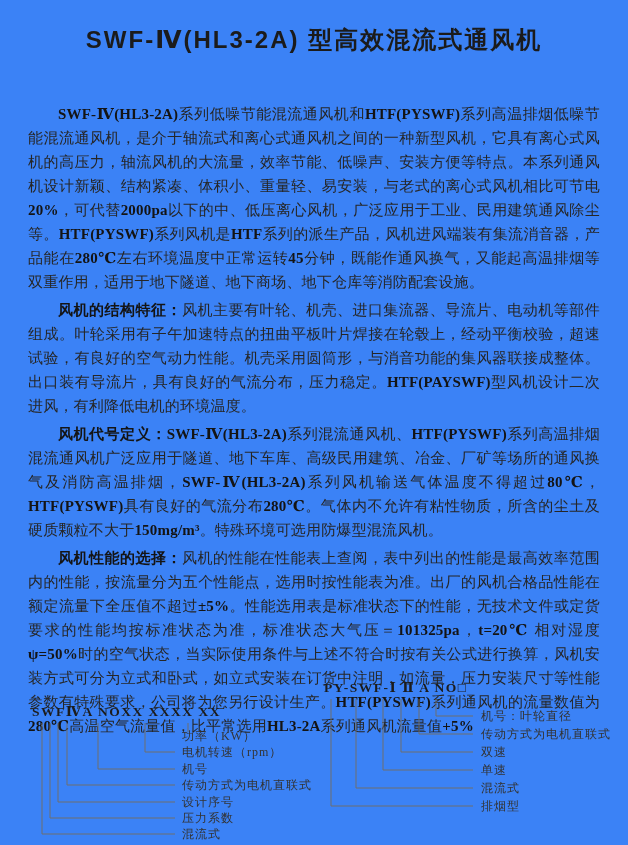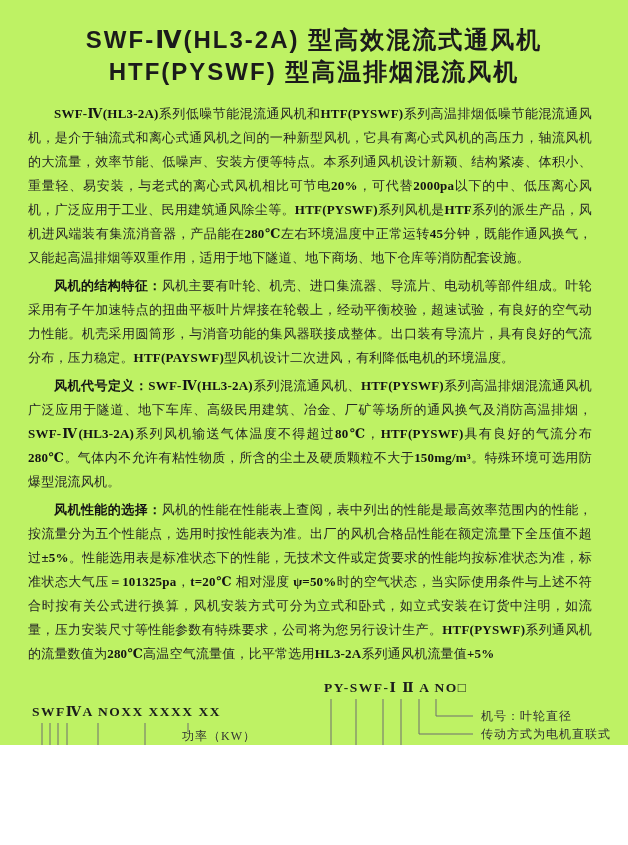--- a/index.html
+++ b/index.html
@@ -1,40 +1,40 @@
 <!DOCTYPE html>
 <html><head>
 <meta charset="utf-8">
 <style>
   html,body { margin:0; padding:0; }
   .page {
     position:relative;
-    width:628px; height:745px;
-    background:#bef264;
+    width:628px; height:845px;
+    background:#3b82f6;
     color:#242424;
     font-family:"Liberation Serif","DejaVu Serif",serif;
     overflow:hidden;
     box-sizing:border-box;
   }
   .title-block {
     margin:0;
     padding-top:24px;
     text-align:center;
     font-size:24px;
     line-height:32px;
     font-weight:bold;
     letter-spacing:2px;
     color:#1b1b1b;
     font-family:"Liberation Sans","DejaVu Sans",sans-serif;
   }
   .title-line { display:block; white-space:nowrap; }
   .body-text {
     position:absolute;
-    left:28px; right:36px; top:102px;
-    font-size:13px;
+    left:28px; right:28px; top:102px;
+    font-size:15px;
     line-height:24px;
     text-align:justify;
     letter-spacing:0.2px;
     color:#262626;
   }
   .para { margin:0 0 4px 0; text-indent:2em; }
   .para b { font-weight:bold; color:#141414; }
   .no-indent { text-indent:0; }
   .diagram { position:absolute; top:676px; }
   .diagram-left  { left:30px;margin-top:24px; }
@@ -55,21 +55,20 @@
   }
   .connector { stroke:#6f6f6f; stroke-width:1; fill:none; }
 </style>
 </head>
 <body>
 
 <div class="page">
 
   <h1 class="title-block">
     <span class="title-line">SWF-Ⅳ(HL3-2A) 型高效混流式通风机</span>
-    <span class="title-line">HTF(PYSWF) 型高温排烟混流风机</span>
   </h1>
 
   <div class="body-text">
     <p class="para"><b>SWF-Ⅳ(HL3-2A)</b><span>系列低噪节能混流通风机和</span><b>HTF(PYSWF)</b><span>系列高温排烟低噪节能混流通风机，是介于轴流式和离心式通风机之间的一种新型风机，它具有离心式风机的高压力，轴流风机的大流量，效率节能、低噪声、安装方便等特点。本系列通风机设计新颖、结构紧凑、体积小、重量轻、易安装，与老式的离心式风机相比可节电</span><b>20%</b><span>，可代替</span><b>2000pa</b><span>以下的中、低压离心风机，广泛应用于工业、民用建筑通风除尘等。</span><b>HTF(PYSWF)</b><span>系列风机是</span><b>HTF</b><span>系列的派生产品，风机进风端装有集流消音器，产品能在</span><b>280℃</b><span>左右环境温度中正常运转</span><b>45</b><span>分钟，既能作通风换气，又能起高温排烟等双重作用，适用于地下隧道、地下商场、地下仓库等消防配套设施。</span></p>
     <p class="para"><b>风机的结构特征：</b><span>风机主要有叶轮、机壳、进口集流器、导流片、电动机等部件组成。叶轮采用有子午加速特点的扭曲平板叶片焊接在轮毂上，经动平衡校验，超速试验，有良好的空气动力性能。机壳采用圆筒形，与消音功能的集风器联接成整体。出口装有导流片，具有良好的气流分布，压力稳定。</span><b>HTF(PAYSWF)</b><span>型风机设计二次进风，有利降低电机的环境温度。</span></p>
     <p class="para"><b>风机代号定义：</b><b>SWF-Ⅳ(HL3-2A)</b><span>系列混流通风机、</span><b>HTF(PYSWF)</b><span>系列高温排烟混流通风机广泛应用于隧道、地下车库、高级民用建筑、冶金、厂矿等场所的通风换气及消防高温排烟，</span><b>SWF-Ⅳ(HL3-2A)</b><span>系列风机输送气体温度不得超过</span><b>80℃</b><span>，</span><b>HTF(PYSWF)</b><span>具有良好的气流分布</span><b>280℃</b><span>。气体内不允许有粘性物质，所含的尘土及硬质颗粒不大于</span><b>150mg/m³</b><span>。特殊环境可选用防爆型混流风机。</span></p>
     <p class="para"><b>风机性能的选择：</b><span>风机的性能在性能表上查阅，表中列出的性能是最高效率范围内的性能，按流量分为五个性能点，选用时按性能表为准。出厂的风机合格品性能在额定流量下全压值不超过</span><b>±5%</b><span>。性能选用表是标准状态下的性能，无技术文件或定货要求的性能均按标准状态为准，标准状态大气压＝</span><b>101325pa</b><span>，</span><b>t=20℃</b><span> 相对湿度 </span><b>ψ=50%</b><span>时的空气状态，当实际使用条件与上述不符合时按有关公式进行换算，风机安装方式可分为立式和卧式，如立式安装在订货中注明，如流量，压力安装尺寸等性能参数有特殊要求，公司将为您另行设计生产。</span><b>HTF(PYSWF)</b><span>系列通风机的流量数值为</span><b>280℃</b><span>高温空气流量值，比平常选用</span><b>HL3-2A</b><span>系列通风机流量值</span><b>+5%</b></p>
   </div>
 
   <div class="diagram diagram-left">

